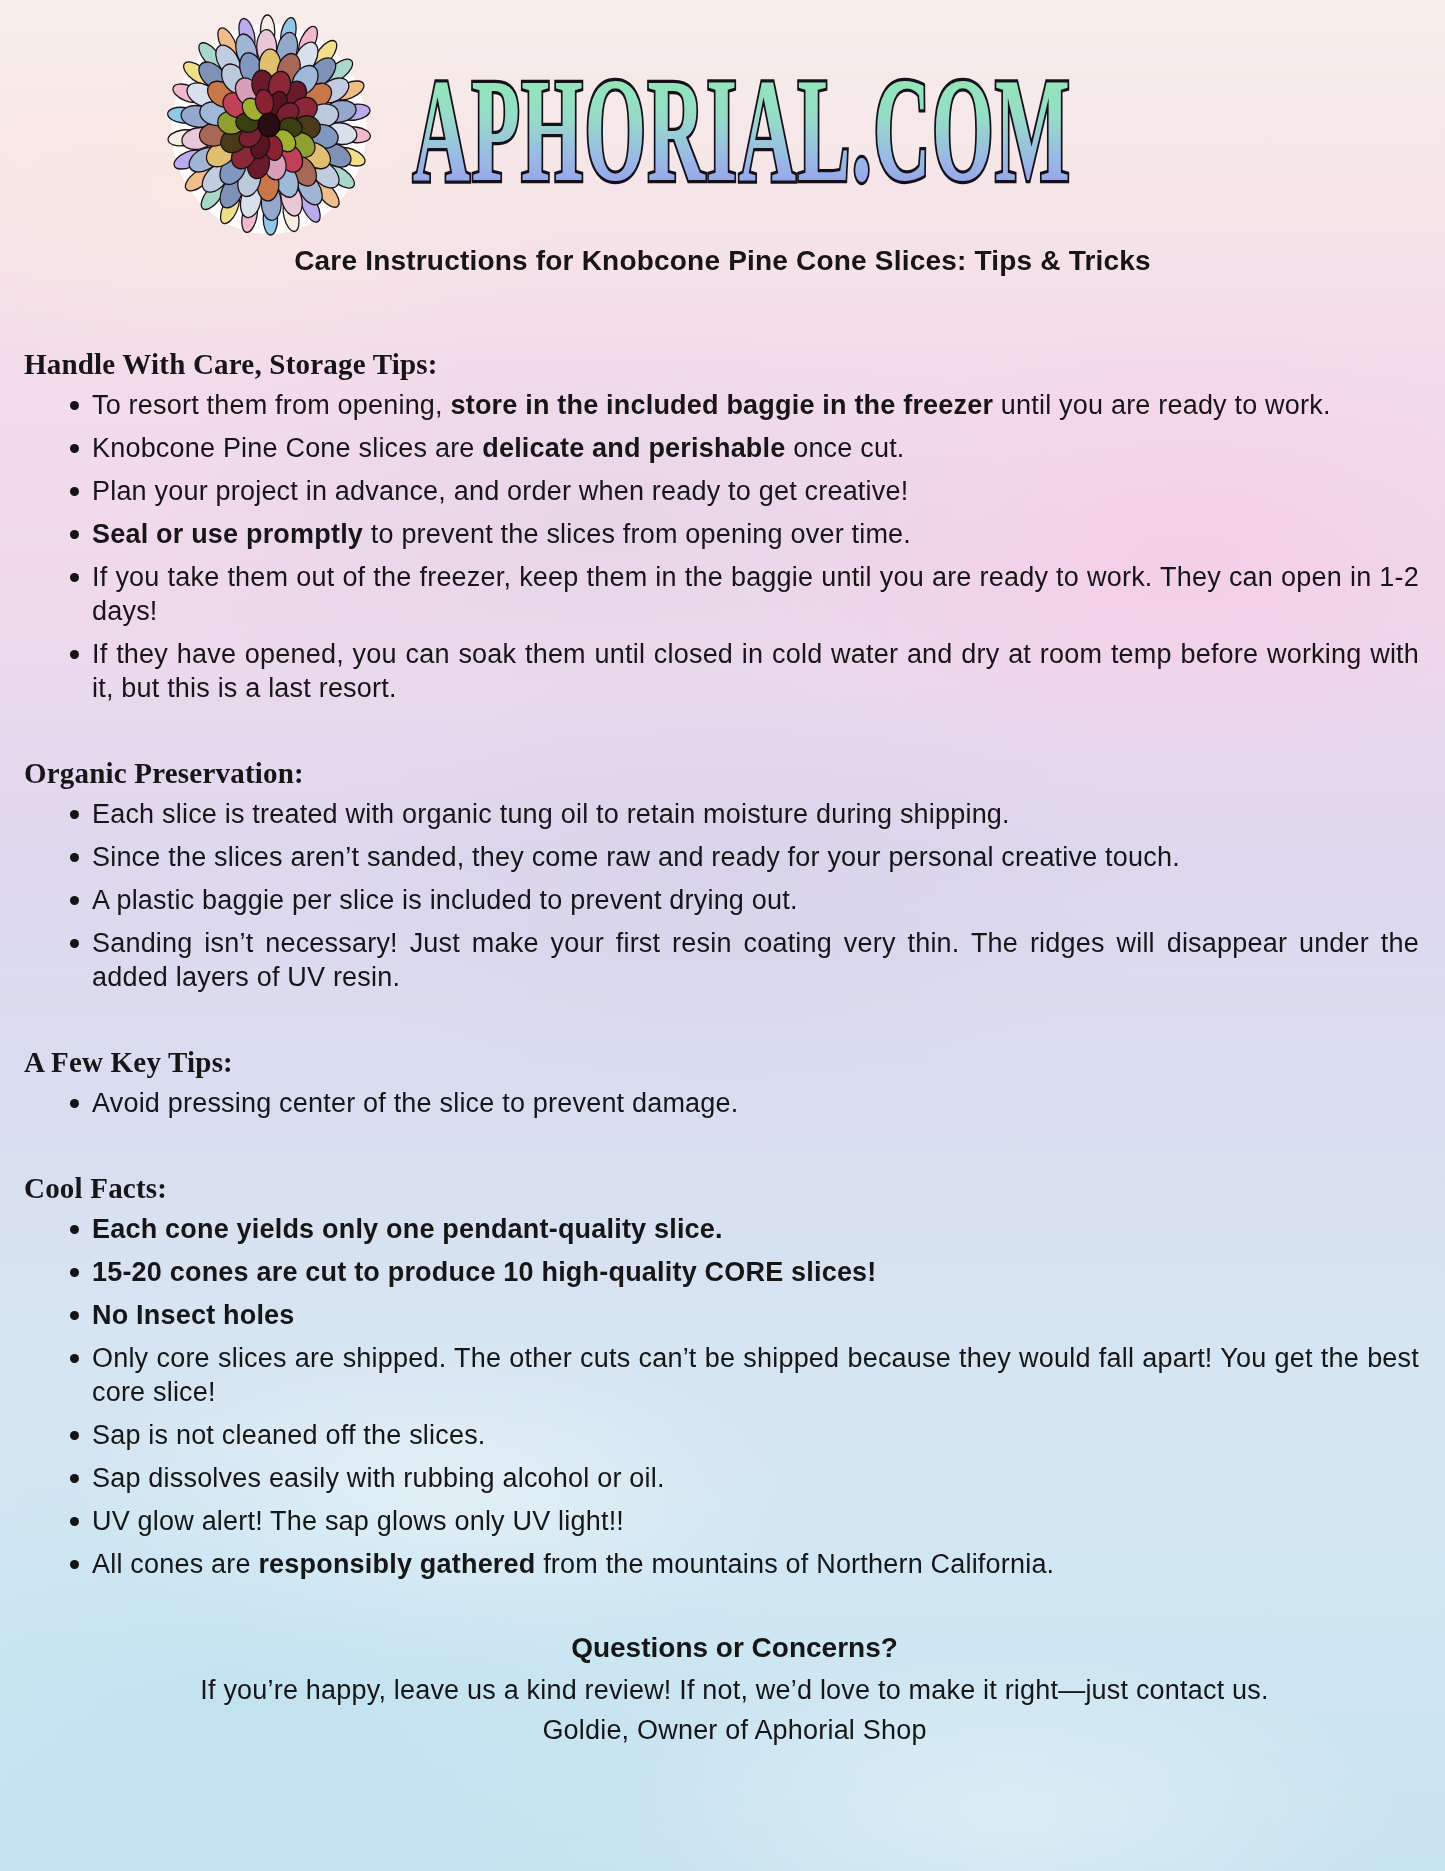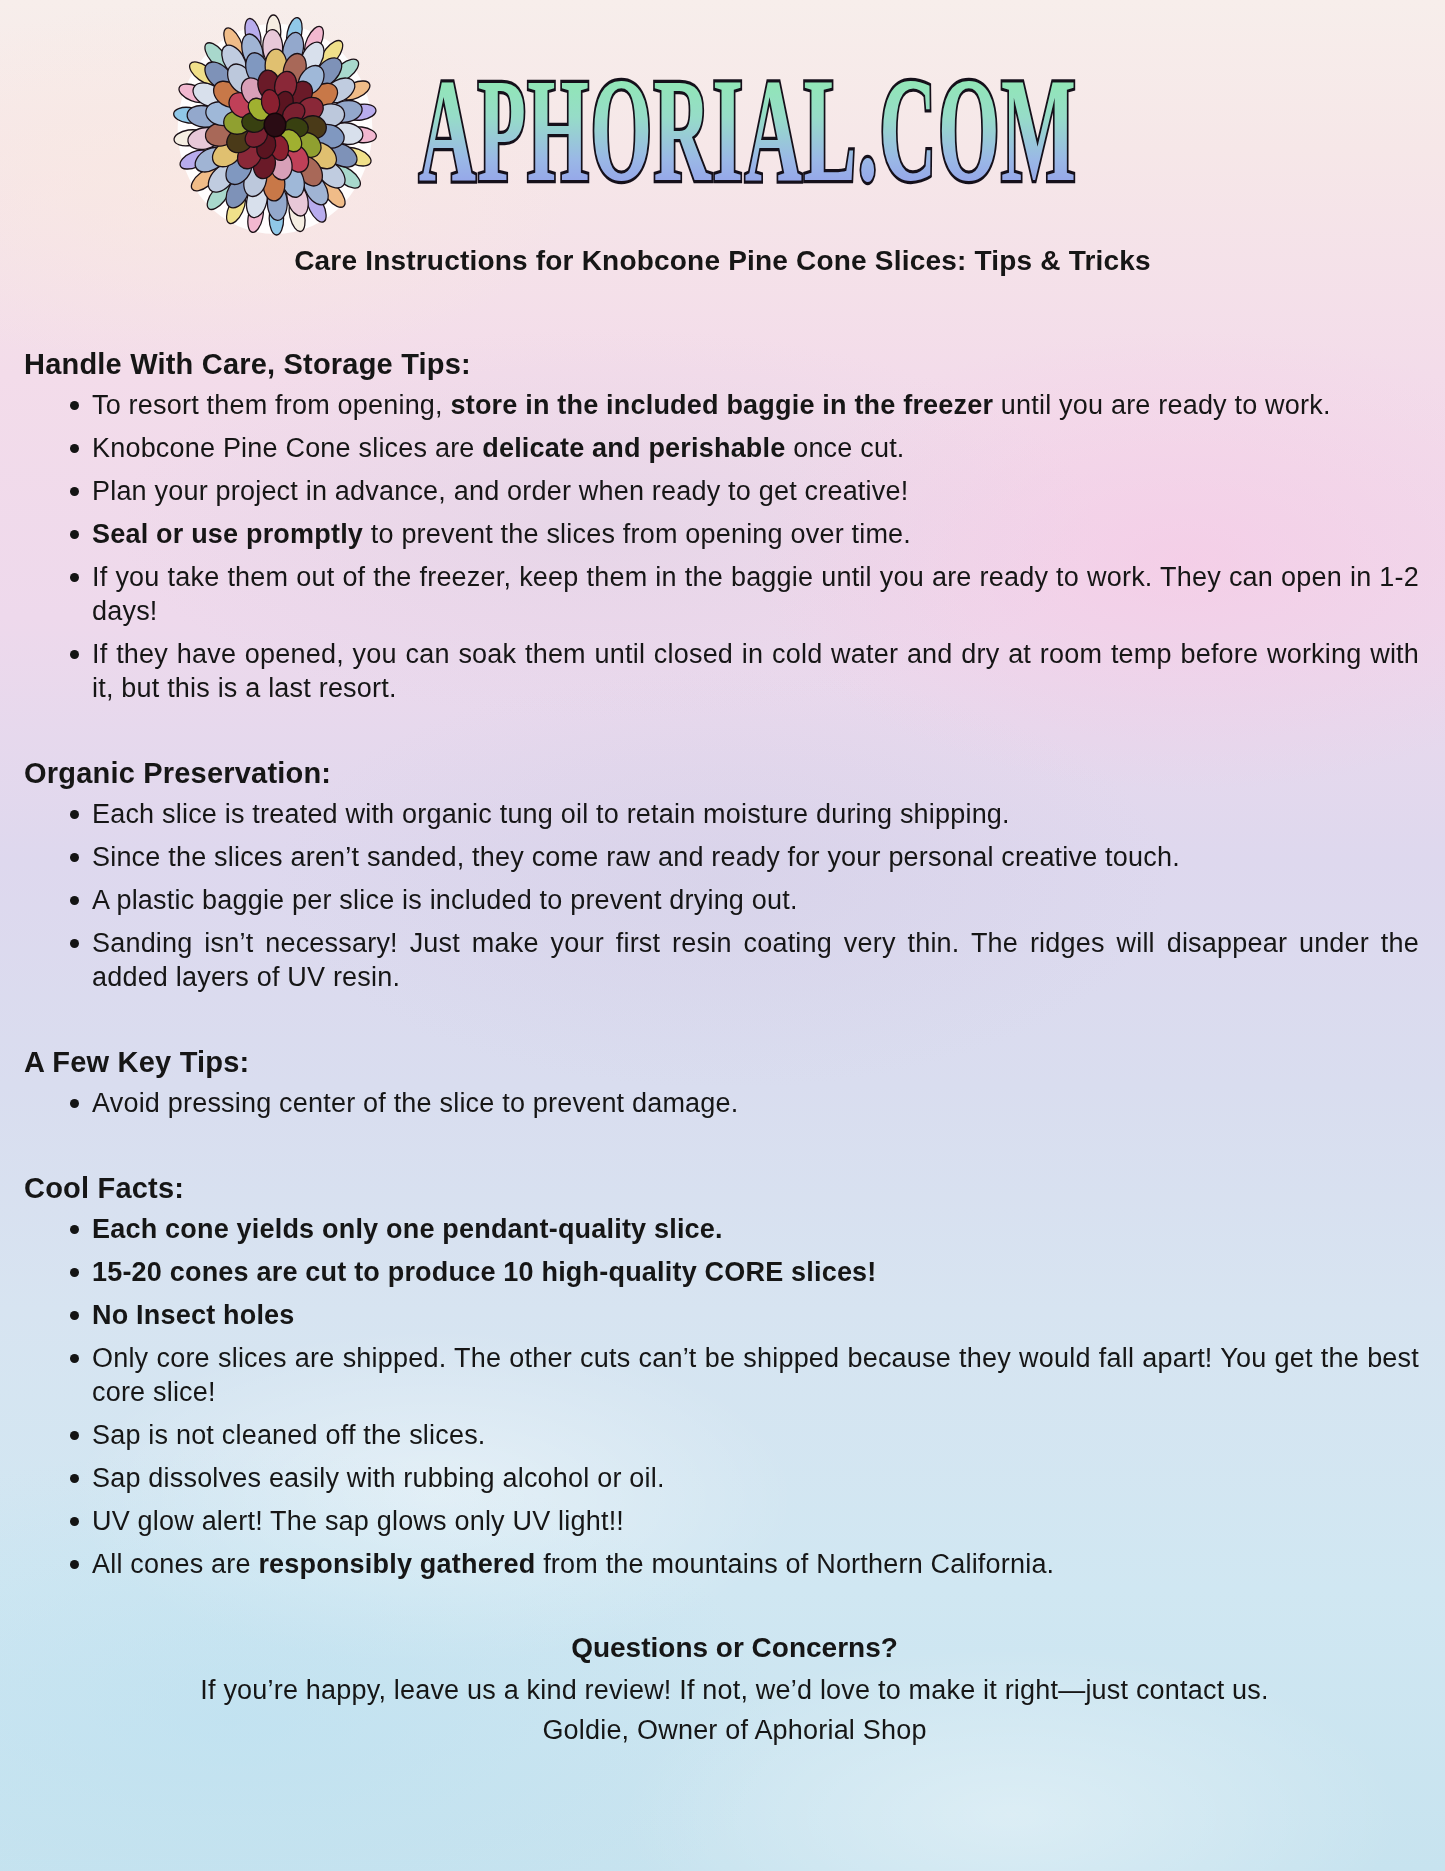--- a/index.html
+++ b/index.html
@@ -14,35 +14,36 @@
       radial-gradient(ellipse 520px 260px at 14% 10%, rgba(250,233,224,0.65), transparent 72%),
       radial-gradient(ellipse 700px 280px at 42% 28%, rgba(214,206,226,0.35), transparent 70%),
       radial-gradient(ellipse 640px 300px at 50% 47%, rgba(205,201,225,0.30), transparent 70%),
       radial-gradient(ellipse 760px 380px at 16% 92%, rgba(186,224,240,0.55), transparent 72%),
       radial-gradient(ellipse 520px 240px at 30% 80%, rgba(255,255,255,0.40), transparent 70%),
       radial-gradient(ellipse 560px 240px at 70% 97%, rgba(255,255,255,0.35), transparent 70%),
       linear-gradient(180deg,#f7eeeb 0%,#f6e7e8 8%,#f3dcea 20%,#eed9ec 33%,#ded8ee 46%,#d9ddef 58%,#d7e4f1 70%,#d0e7f2 85%,#c7e3ef 100%);
   }
   .header{
     display:flex;align-items:center;
-    padding:6px 0 0 140px;height:238px;margin-left:6px;
+    padding:6px 0 0 140px;height:238px;
   }
   .pinecone{width:258px;height:238px;flex:0 0 auto;}
   .brand-svg{margin-left:4px;margin-top:10px;}
   .doc-title{
     text-align:center;
     font-weight:700;font-size:28px;line-height:34px;
     letter-spacing:0.2px;
   }
   .sections{padding:0 26px 0 24px;margin-top:68px;}
   .section{margin-bottom:50px;}
   .section h2{
     margin:0 0 6px 0;
     font-size:29px;line-height:36px;font-weight:700;
     letter-spacing:0.2px;
+    font-family:Liberation Serif, serif;
   }
   ul.bullets{margin:0;padding:0;list-style:none;}
   ul.bullets li{
     position:relative;
     margin:0 0 9px 0;
     padding-left:68px;
     font-size:27px;line-height:34px;
     letter-spacing:0.2px;
   }
   ul.bullets li::before{

